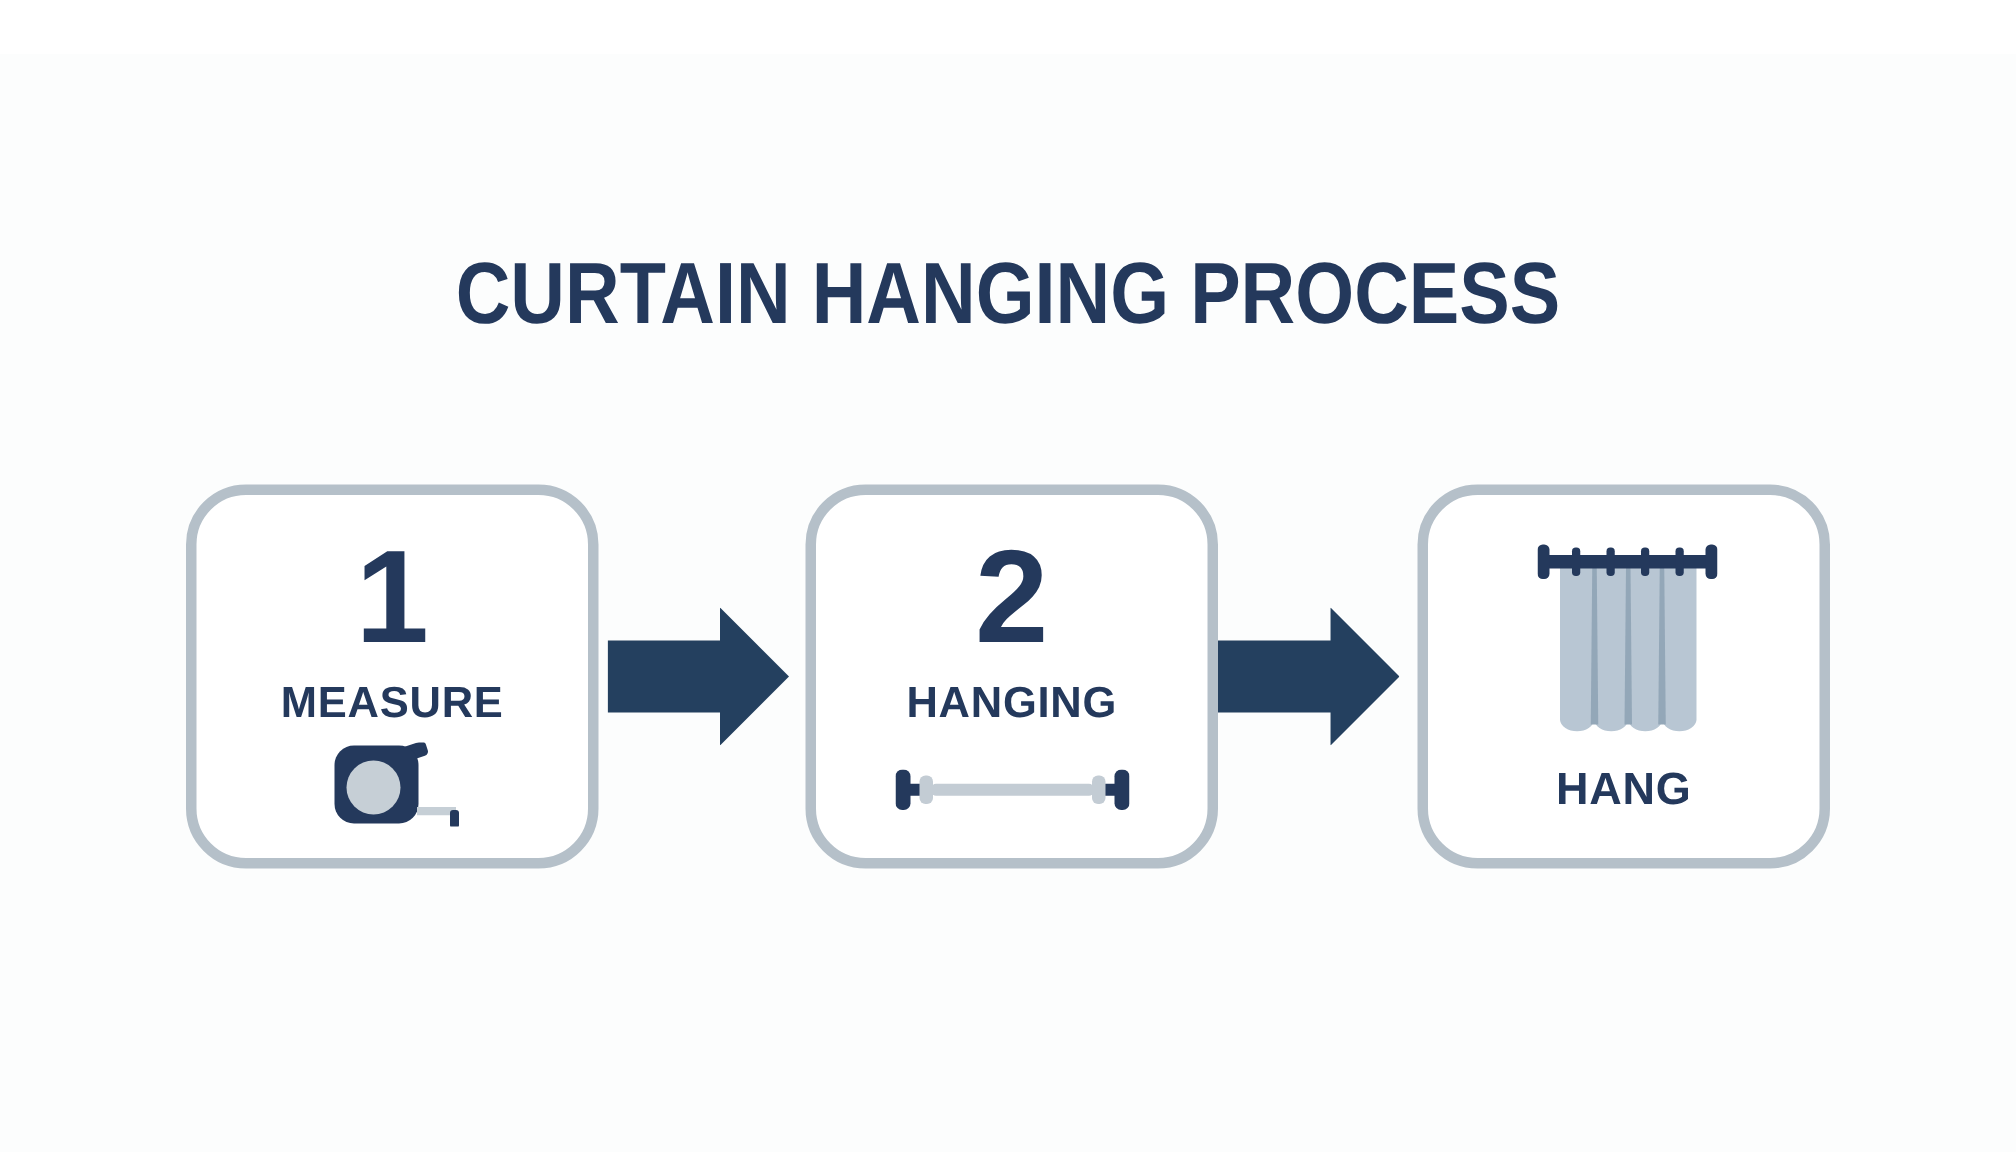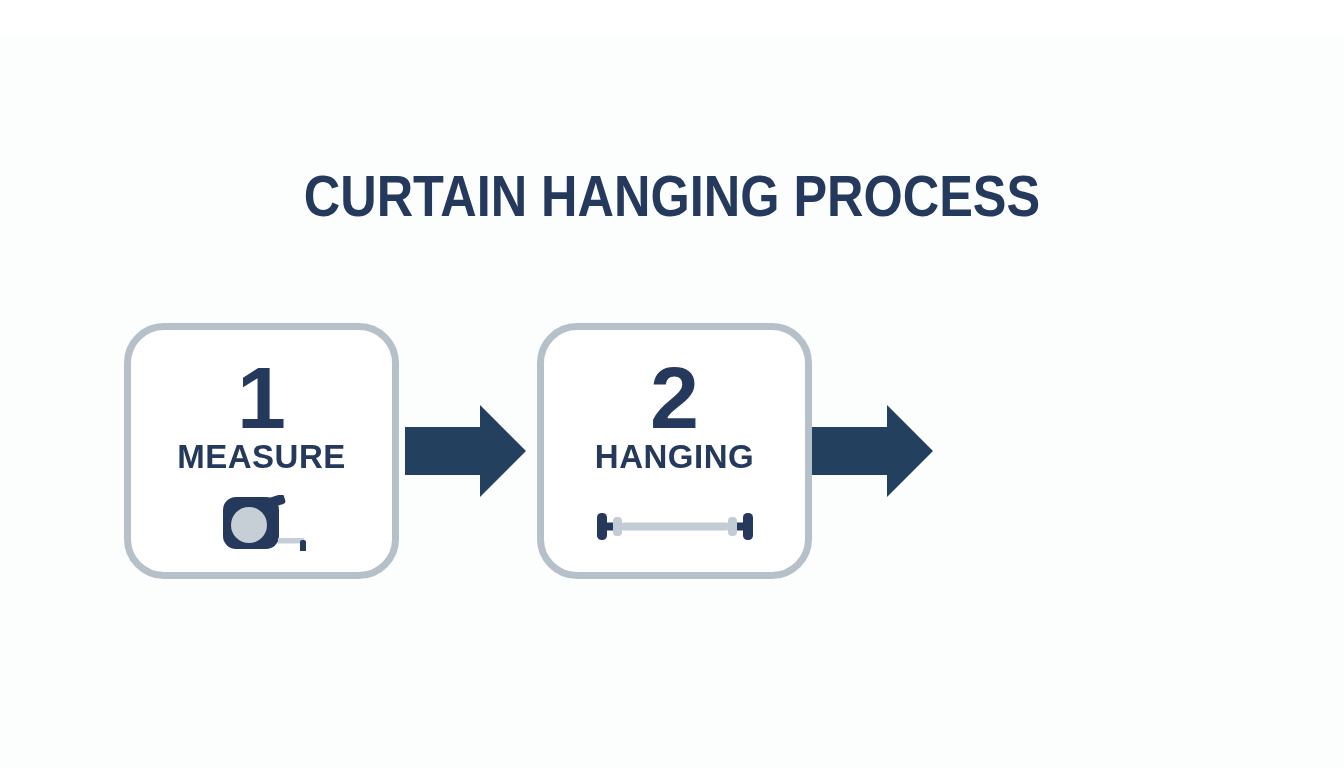--- a/index.html
+++ b/index.html
@@ -46,25 +46,25 @@
     left: 0;
     right: 0;
     text-align: center;
     font-size: 88px;
     line-height: 92px;
     font-weight: bold;
     color: #24395c;
   }
   .step-label {
     position: absolute;
-    top: 112px;
+    top: 124px;
     left: 0;
     right: 0;
     text-align: center;
-    font-size: 33px;
+    font-size: 29px;
     line-height: 30px;
     font-weight: bold;
     color: #24395c;
     letter-spacing: 0.5px;
   }
   .card-3 .step-label { top: 182px; font-size: 30px; }
   .icon { position: absolute; display: block; }
   .tape-icon    { left: 91px;  top: 165px; }
   .rod-icon     { left: 53px;  top: 183px; }
   .curtain-icon { left: 73px;  top: 32px;  }
@@ -109,14 +109,30 @@
       <rect x="24" y="9.5" width="108" height="8" rx="3" fill="#c3ccd4"></rect>
       <rect x="16" y="4" width="9" height="19" rx="4" fill="#c3ccd4"></rect>
       <rect x="131" y="4" width="9" height="19" rx="4" fill="#c3ccd4"></rect>
       <rect x="0" y="0" width="10" height="27" rx="4.5" fill="#24395c"></rect>
       <rect x="146" y="0" width="10" height="27" rx="4.5" fill="#24395c"></rect>
     </svg>
   </div>
 
   <div class="arrow arrow-2"></div>
 
+  <div class="card card-3">
+    <svg class="icon curtain-icon" width="120" height="128" viewBox="0 0 120 128" xmlns="http://www.w3.org/2000/svg">
+      <path d="M15 16 H106 V118 a11.4 8 0 0 1 -22.75 0 a11.4 8 0 0 1 -22.75 0 a11.4 8 0 0 1 -22.75 0 a11.4 8 0 0 1 -22.75 0 Z" fill="#b8c6d3"></path>
+      <polygon points="36.5,16 39.5,16 40.5,121 35.5,121" fill="#93a7b8"></polygon>
+      <polygon points="59,16 62,16 63,121 58,121" fill="#93a7b8"></polygon>
+      <polygon points="81.5,16 84.5,16 85.5,121 80.5,121" fill="#93a7b8"></polygon>
+      <rect x="2" y="8" width="116" height="9" rx="2" fill="#24395c"></rect>
+      <rect x="0" y="1" width="8" height="23" rx="3.5" fill="#24395c"></rect>
+      <rect x="112" y="1" width="8" height="23" rx="3.5" fill="#24395c"></rect>
+      <rect x="23" y="3" width="5.5" height="19" rx="2.5" fill="#24395c"></rect>
+      <rect x="46" y="3" width="5.5" height="19" rx="2.5" fill="#24395c"></rect>
+      <rect x="69" y="3" width="5.5" height="19" rx="2.5" fill="#24395c"></rect>
+      <rect x="92" y="3" width="5.5" height="19" rx="2.5" fill="#24395c"></rect>
+    </svg>
+    <div class="step-label">HANG</div>
+  </div>
 
 </div>
 
 </body></html>

